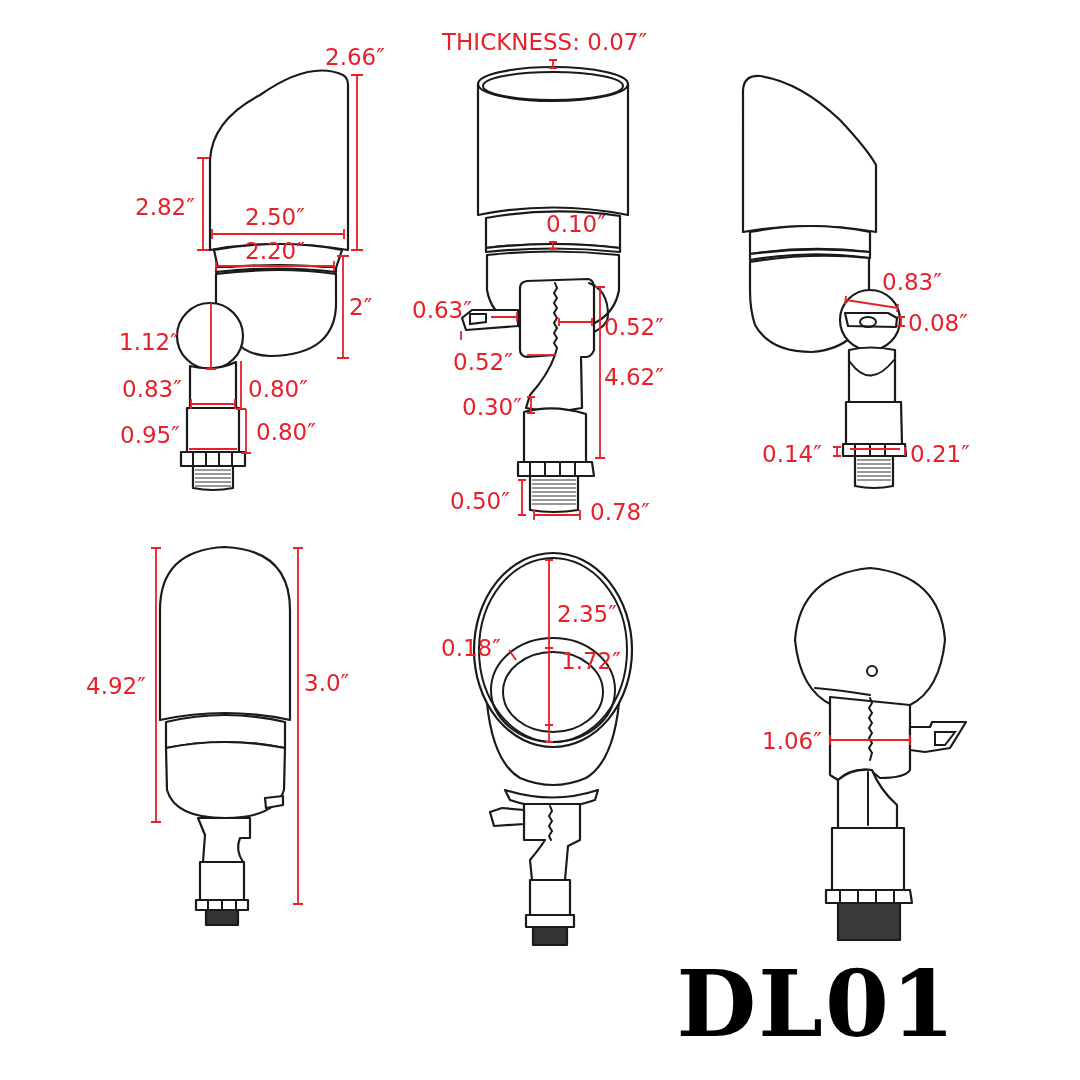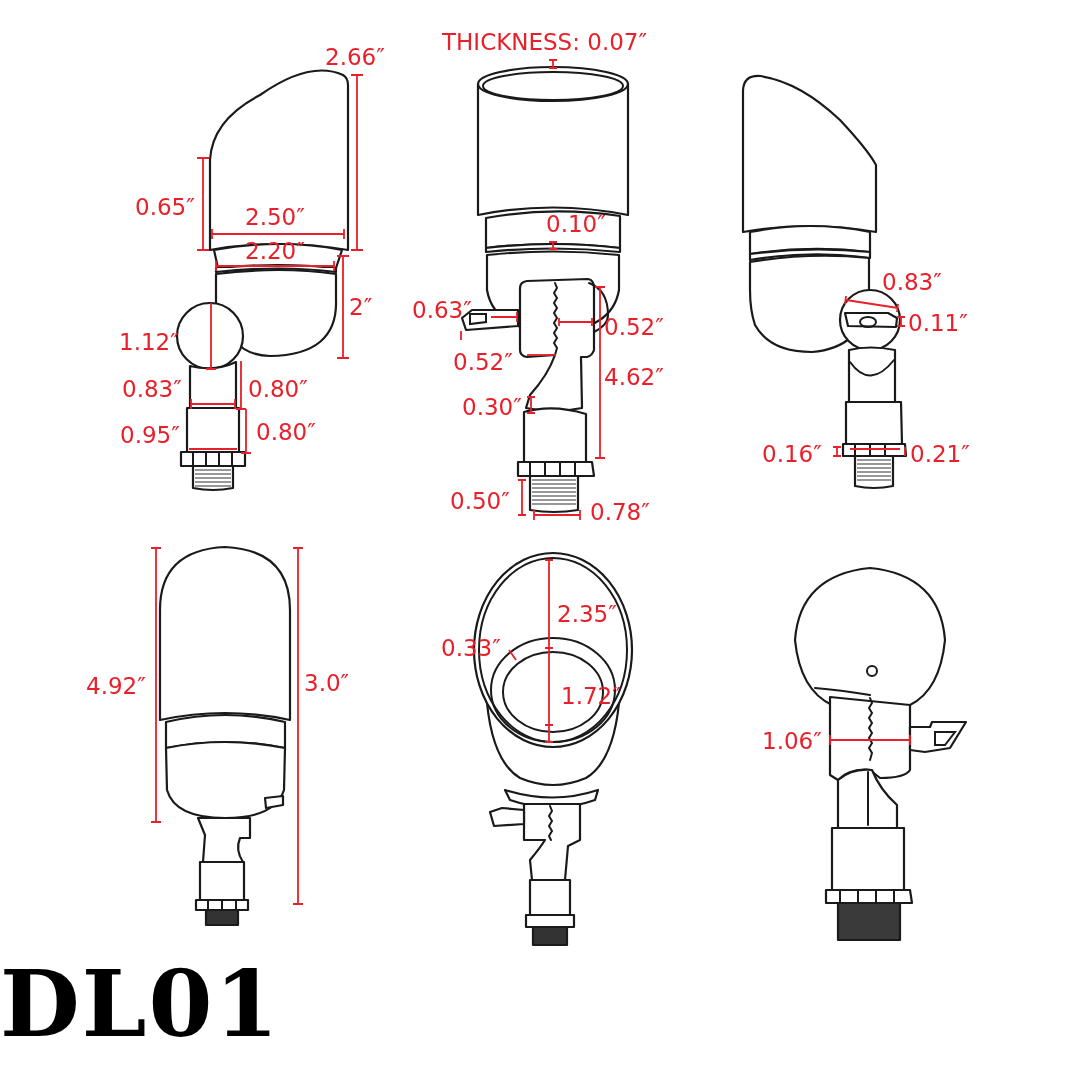--- a/index.html
+++ b/index.html
@@ -1,19 +1,19 @@
 <!DOCTYPE html>
 <html><head>
 <meta charset="utf-8">
 <style>
   html, body { margin: 0; padding: 0; background: #ffffff; }
   body { width: 1080px; height: 1080px; position: relative; overflow: hidden; font-family: "Liberation Sans", sans-serif; }
   #drawing { position: absolute; left: 0; top: 0; width: 1080px; height: 1080px; }
   .lbl { position: absolute; color: #e8202a; font-family: "DejaVu Sans", sans-serif; font-size: 23px; line-height: 1; white-space: nowrap; letter-spacing: 0px; }
-  .title { position: absolute; left: 0; width: 957px; top: 958px; text-align: left; font-family: "DejaVu Serif", serif; font-weight: bold; font-size: 92px; color: #000; line-height: 1; letter-spacing: 2px; }
+  .title { position: absolute; left: 0; width: 957px; top: 958px; text-align: right; font-family: "DejaVu Serif", serif; font-weight: bold; font-size: 92px; color: #000; line-height: 1; letter-spacing: 2px; }
   svg .o { fill: #fff; stroke: #1a1a1a; stroke-width: 2.2; stroke-linejoin: round; stroke-linecap: round; }
   svg .on { fill: none; stroke: #1a1a1a; stroke-width: 2; stroke-linecap: round; }
   svg .th { fill: none; stroke: #333; stroke-width: 1.2; }
   svg .d { fill: none; stroke: #e8202a; stroke-width: 1.8; }
 </style>
 </head>
 <body>
 
 <svg id="drawing" viewBox="0 0 1080 1080" xmlns="http://www.w3.org/2000/svg">
 
@@ -153,47 +153,47 @@
     <path class="o" d="M832 828 L904 828 L904 890 L832 890 Z"></path>
     <path class="o" d="M826 890 L910 890 L912 903 L826 903 Z"></path>
     <path class="on" d="M840 890 L840 903 M858 890 L858 903 M876 890 L876 903 M894 890 L894 903"></path>
     <path class="o" d="M838 903 L900 903 L900 940 L838 940 Z" style="fill:#3a3a3a"></path>
 
     <path class="d" d="M830 740 H910 M830 735 V745 M910 735 V745"></path>
   </g>
 </svg>
 
 <div class="lbl" style="left:325px;top:46px">2.66″</div>
-<div class="lbl" style="left:135px;top:196px">0.65″</div>
+<div class="lbl" style="left:135px;top:196px">2.82″</div>
 <div class="lbl" style="left:245px;top:206px">2.50″</div>
 <div class="lbl" style="left:245px;top:240px">2.20″</div>
 <div class="lbl" style="left:349px;top:296px">2″</div>
 <div class="lbl" style="left:119px;top:331px">1.12″</div>
 <div class="lbl" style="left:122px;top:378px">0.83″</div>
 <div class="lbl" style="left:248px;top:378px">0.80″</div>
 <div class="lbl" style="left:120px;top:424px">0.95″</div>
 <div class="lbl" style="left:256px;top:421px">0.80″</div>
 
 <div class="lbl" style="left:442px;top:31px">THICKNESS: 0.07″</div>
 <div class="lbl" style="left:546px;top:213px">0.10″</div>
 <div class="lbl" style="left:412px;top:299px">0.63″</div>
 <div class="lbl" style="left:604px;top:316px">0.52″</div>
 <div class="lbl" style="left:453px;top:351px">0.52″</div>
 <div class="lbl" style="left:604px;top:366px">4.62″</div>
 <div class="lbl" style="left:462px;top:396px">0.30″</div>
 <div class="lbl" style="left:450px;top:490px">0.50″</div>
 <div class="lbl" style="left:590px;top:501px">0.78″</div>
 
 <div class="lbl" style="left:882px;top:271px">0.83″</div>
-<div class="lbl" style="left:908px;top:312px">0.11″</div>
-<div class="lbl" style="left:762px;top:443px">0.16″</div>
+<div class="lbl" style="left:908px;top:312px">0.08″</div>
+<div class="lbl" style="left:762px;top:443px">0.14″</div>
 <div class="lbl" style="left:910px;top:443px">0.21″</div>
 
 <div class="lbl" style="left:86px;top:675px">4.92″</div>
 <div class="lbl" style="left:304px;top:672px">3.0″</div>
 
 <div class="lbl" style="left:557px;top:603px">2.35″</div>
-<div class="lbl" style="left:441px;top:637px">0.33″</div>
-<div class="lbl" style="left:561px;top:685px">1.72″</div>
+<div class="lbl" style="left:441px;top:637px">0.18″</div>
+<div class="lbl" style="left:561px;top:650px">1.72″</div>
 
 <div class="lbl" style="left:762px;top:730px">1.06″</div>
 
 <div class="title">DL01</div>
 
 </body></html>

